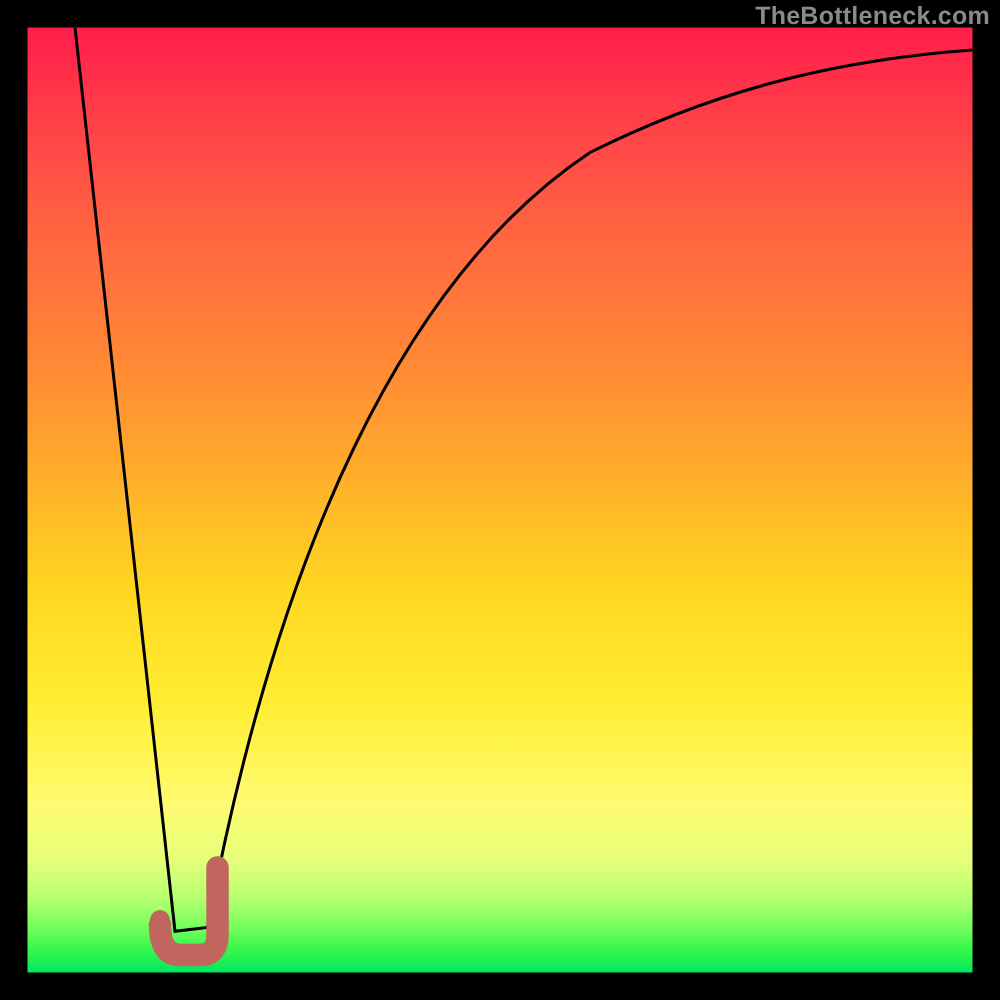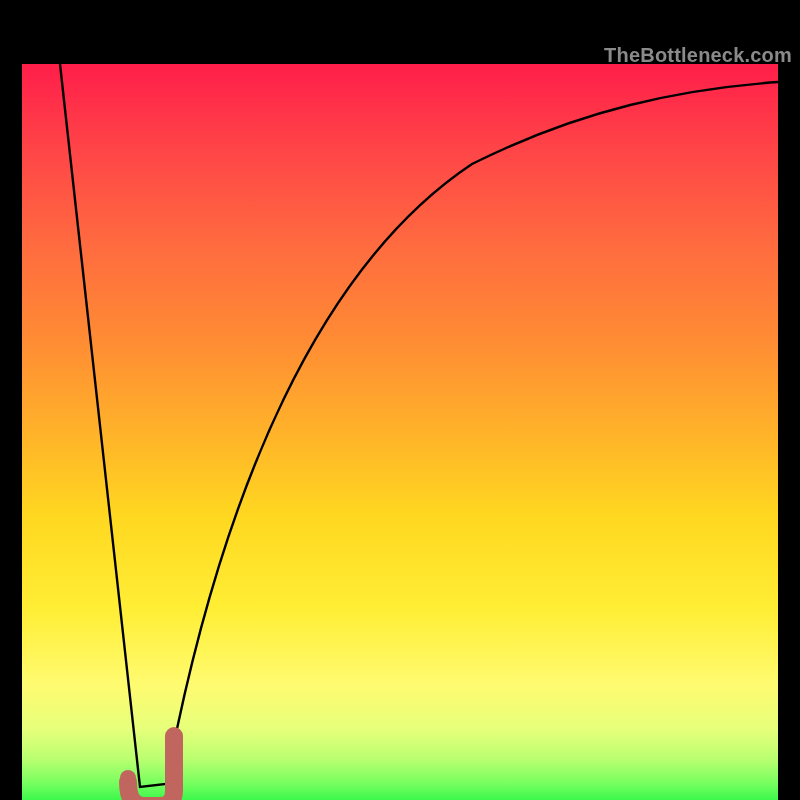--- a/index.html
+++ b/index.html
@@ -11,21 +11,20 @@
     background: #000;
     font-family: Arial, Helvetica, sans-serif;
   }
   .frame {
     position: absolute;
     top: 0;
     left: 0;
     width: 800px;
     height: 704px;
     background: #000;
-    margin-top: 42px;
   }
   .plot {
     position: absolute;
     top: 22px;
     left: 22px;
     width: 756px;
     height: 756px;
     background: linear-gradient(to bottom,
       #ff1e4a 0%,
       #ff4747 12%,

